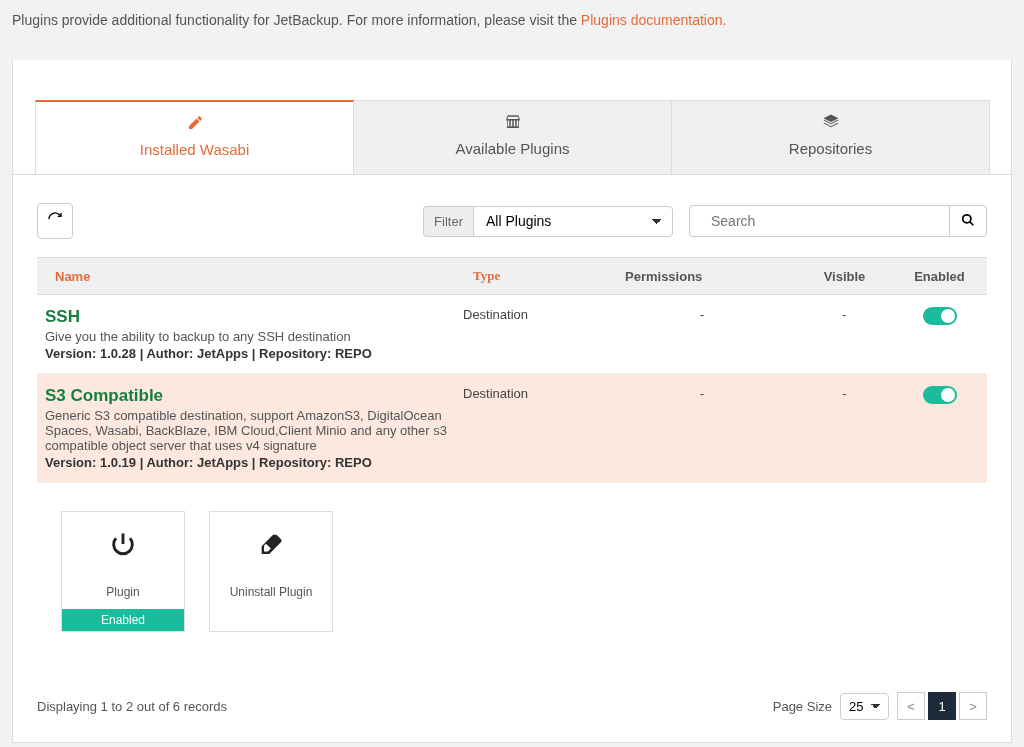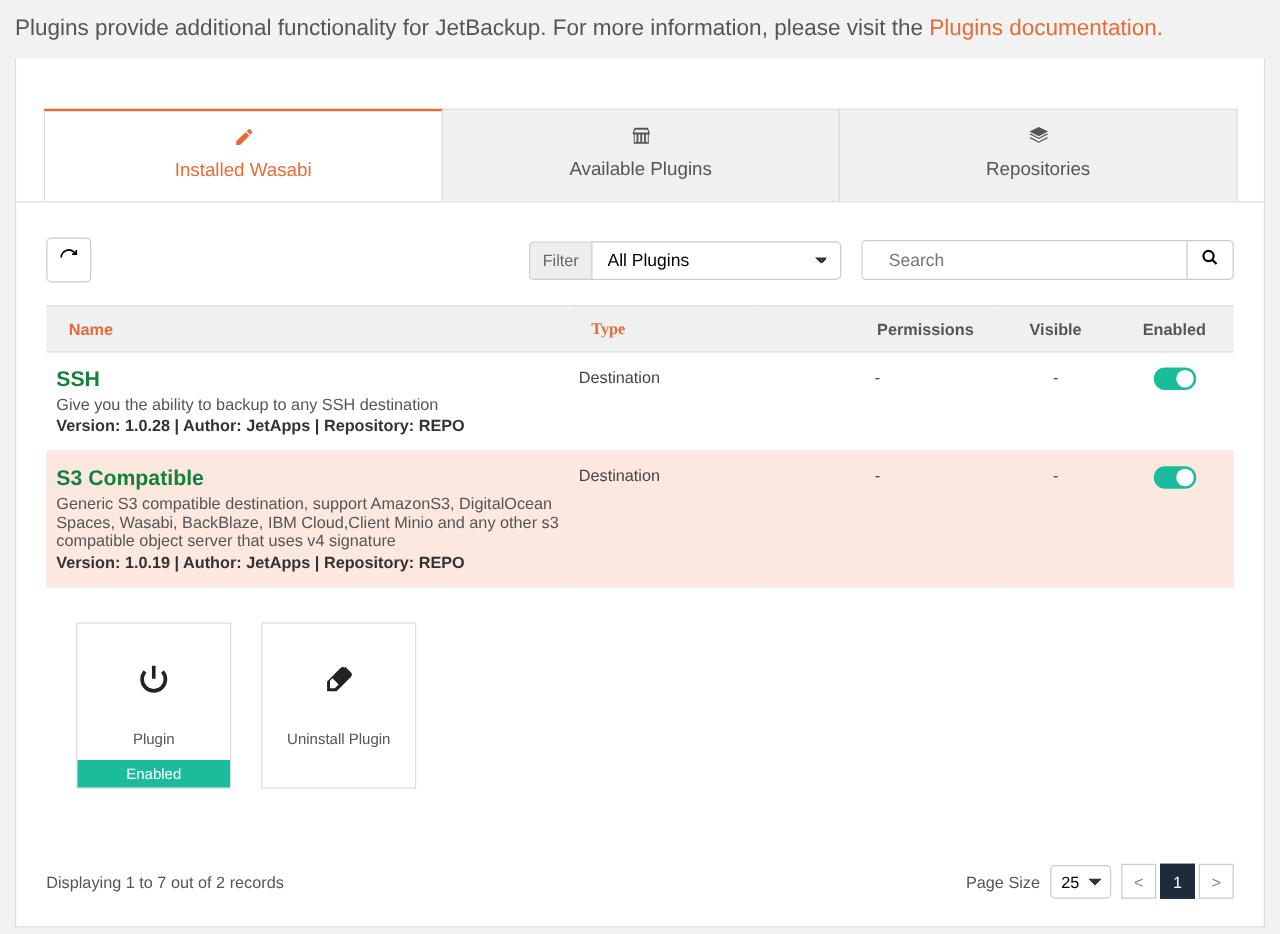--- a/index.html
+++ b/index.html
@@ -13,23 +13,23 @@
   .page {
     padding: 12px 12px 24px 12px;
   }
   h1 {
     font-size: 30px;
     font-weight: 400;
     margin: 10px 0 6px 0;
     color: #333;
   }
   .subtitle {
-    font-size: 18px;
-    color: #555;
-    margin-bottom: 14px;
+    font-size: 14px;
+    color: #555;
+    margin-bottom: 32px;
   }
   .subtitle a {
     color: #e56c38;
     text-decoration: none;
   }
   .card {
     background: #fff;
     border: 1px solid #ddd;
     border-top: none;
     padding: 0;
@@ -144,21 +144,21 @@
     padding: 10px 18px;
     font-weight: 600;
     font-size: 13px;
     color: #555;
   }
   table.plugins thead th.sort-active {
     color: #e56c38;
   }
   th.col-name { text-align: left; width: 44%; }
   th.col-type { text-align: left; width: 16%; font-family: Liberation Serif, serif; }
-  th.col-perm { text-align: right; width: 20%; }
+  th.col-perm { text-align: left; width: 20%; }
   th.col-vis  { text-align: center; width: 10%; }
   th.col-en   { text-align: center; width: 10%; }
   table.plugins tbody tr.row {
     border-bottom: 1px solid #eee;
   }
   table.plugins tbody tr.row.selected {
     background: #fce8df;
   }
   table.plugins td {
     padding: 12px 8px;
@@ -206,21 +206,21 @@
   .action-cards {
     display: flex;
     gap: 24px;
     margin-top: 16px;
     padding-left: 16px;
   }
   .action-card {
     width: 124px;
     border: 1px solid #ddd;
     text-align: center;
-    padding: 30px 6px 0 6px;
+    padding: 18px 6px 0 6px;
     cursor: pointer;
     background: #fff;
     display: flex;
     flex-direction: column;
     align-items: center;
   }
   .action-card .ac-icon {
     font-size: 28px;
     margin-bottom: 20px;
     color: #222;
@@ -402,21 +402,21 @@
                   </div>
                   <div class="ac-label">Uninstall Plugin</div>
                 </div>
               </div>
             </td>
           </tr>
         </tbody>
       </table>
 
       <div class="footer-row">
-        <div>Displaying 1 to 7 out of 2 records</div>
+        <div>Displaying 1 to 2 out of 6 records</div>
         <div class="spacer"></div>
         <div class="page-size">
           <span>Page Size</span>
           <select>
             <option>25</option>
           </select>
         </div>
         <div class="pager">
           <div class="pg-btn">&lt;</div>
           <div class="pg-btn active">1</div>

